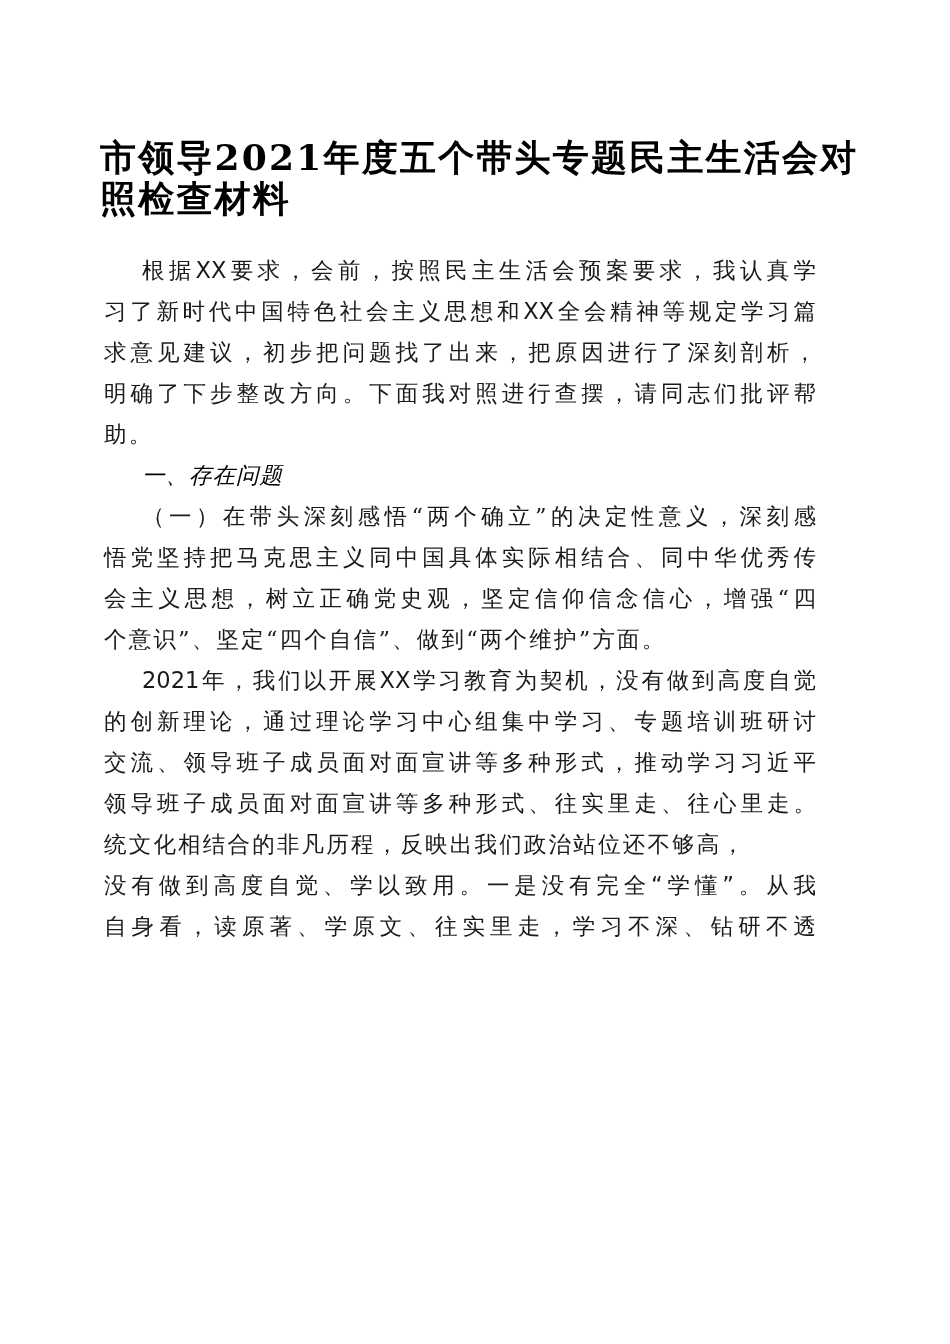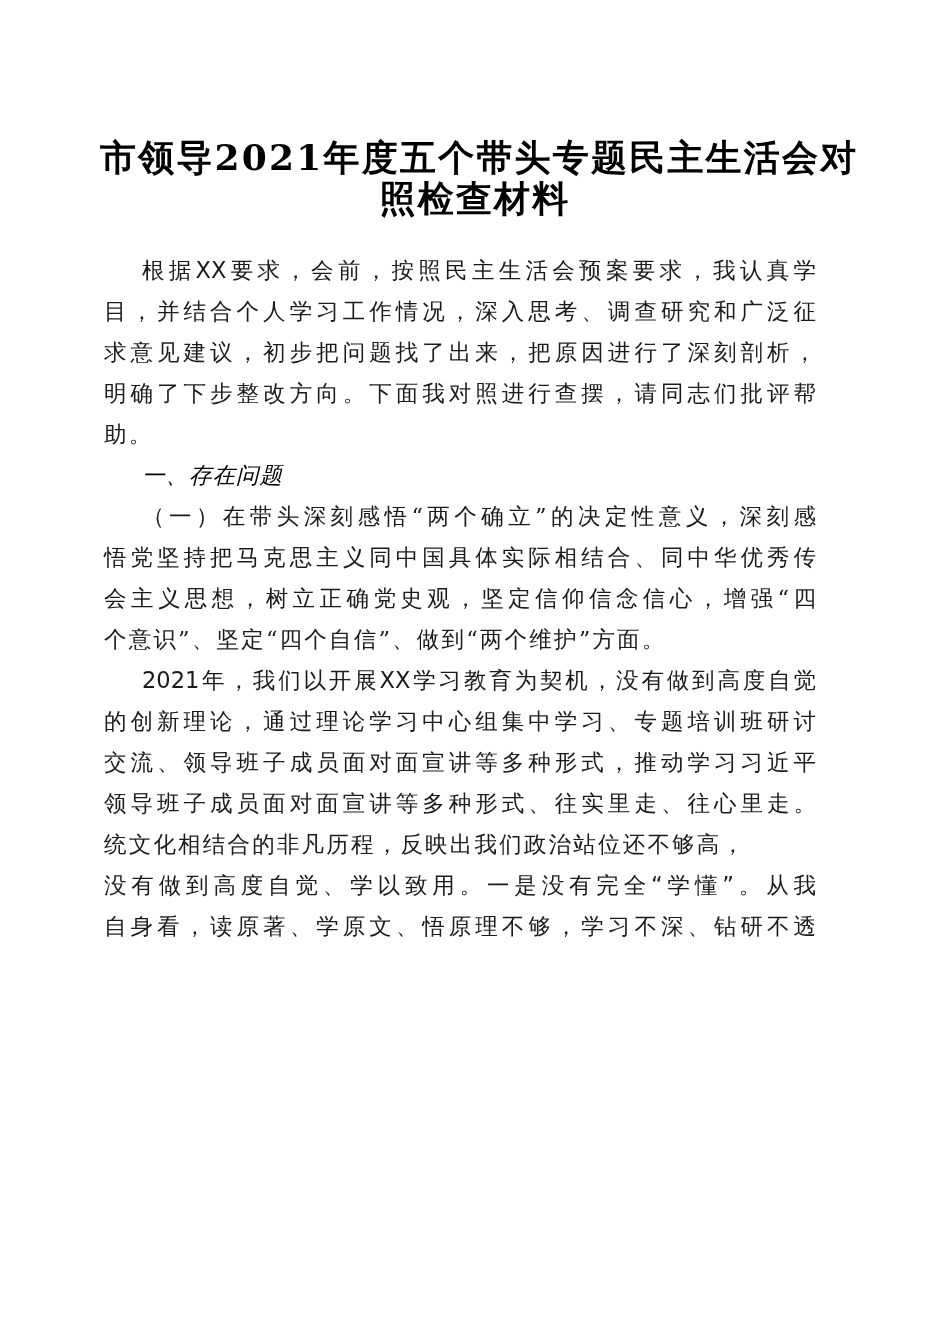--- a/index.html
+++ b/index.html
@@ -20,21 +20,20 @@
       top: 0;
       width: 950px;
       height: 1344px;
       background: #ffffff;
     }
     .title {
       position: absolute;
       left: 100px;
       top: 134px;
       width: 750px;
-      text-align: center;
       font-family: "DejaVu Serif", "Liberation Serif", serif;
       font-weight: bold;
       font-size: 36px;
       line-height: 46px;
       letter-spacing: 0px;
       color: #000000;
     }
     .title .line {
       display: block;
       white-space: nowrap;
@@ -81,21 +80,21 @@
 
   <div class="title">
     <span class="line">市领导2021年度五个带头专题民主生活会对</span>
     <span class="line">照检查材料</span>
   </div>
 
   <div class="body">
 
     <div>
       <span class="line indent justify">根据XX要求，会前，按照民主生活会预案要求，我认真学</span>
-      <span class="line justify">目，并结合个人学习工作情况，深入思考、调查研究和广泛征</span>
+      <span class="line justify">习了新时代中国特色社会主义思想和XX全会精神等规定学习篇</span>
       <span class="line justify">求意见建议，初步把问题找了出来，把原因进行了深刻剖析，</span>
       <span class="line justify">明确了下步整改方向。下面我对照进行查摆，请同志们批评帮</span>
       <span class="line">助。</span>
     </div>
 
     <span class="line indent heading">一、存在问题</span>
 
     <div class="sub-heading">
       <span class="line indent justify">（一）在带头深刻感悟“两个确立”的决定性意义，深刻感</span>
       <span class="line justify">悟党坚持把马克思主义同中国具体实际相结合、同中华优秀传</span>
@@ -103,17 +102,17 @@
       <span class="line">个意识”、坚定“四个自信”、做到“两个维护”方面。</span>
     </div>
 
     <div>
       <span class="line indent justify">2021年，我们以开展XX学习教育为契机，没有做到高度自觉</span>
       <span class="line justify">的创新理论，通过理论学习中心组集中学习、专题培训班研讨</span>
       <span class="line justify">交流、领导班子成员面对面宣讲等多种形式，推动学习习近平</span>
       <span class="line justify">领导班子成员面对面宣讲等多种形式、往实里走、往心里走。</span>
       <span class="line">统文化相结合的非凡历程，反映出我们政治站位还不够高，</span>
       <span class="line justify">没有做到高度自觉、学以致用。一是没有完全“学懂”。从我</span>
-      <span class="line justify">自身看，读原著、学原文、悟原理不够，学习不深、钻研不透</span>
+      <span class="line justify">自身看，读原著、学原文、往实里走，学习不深、钻研不透</span>
     </div>
   </div>
 
 </div>
 
 </body></html>

